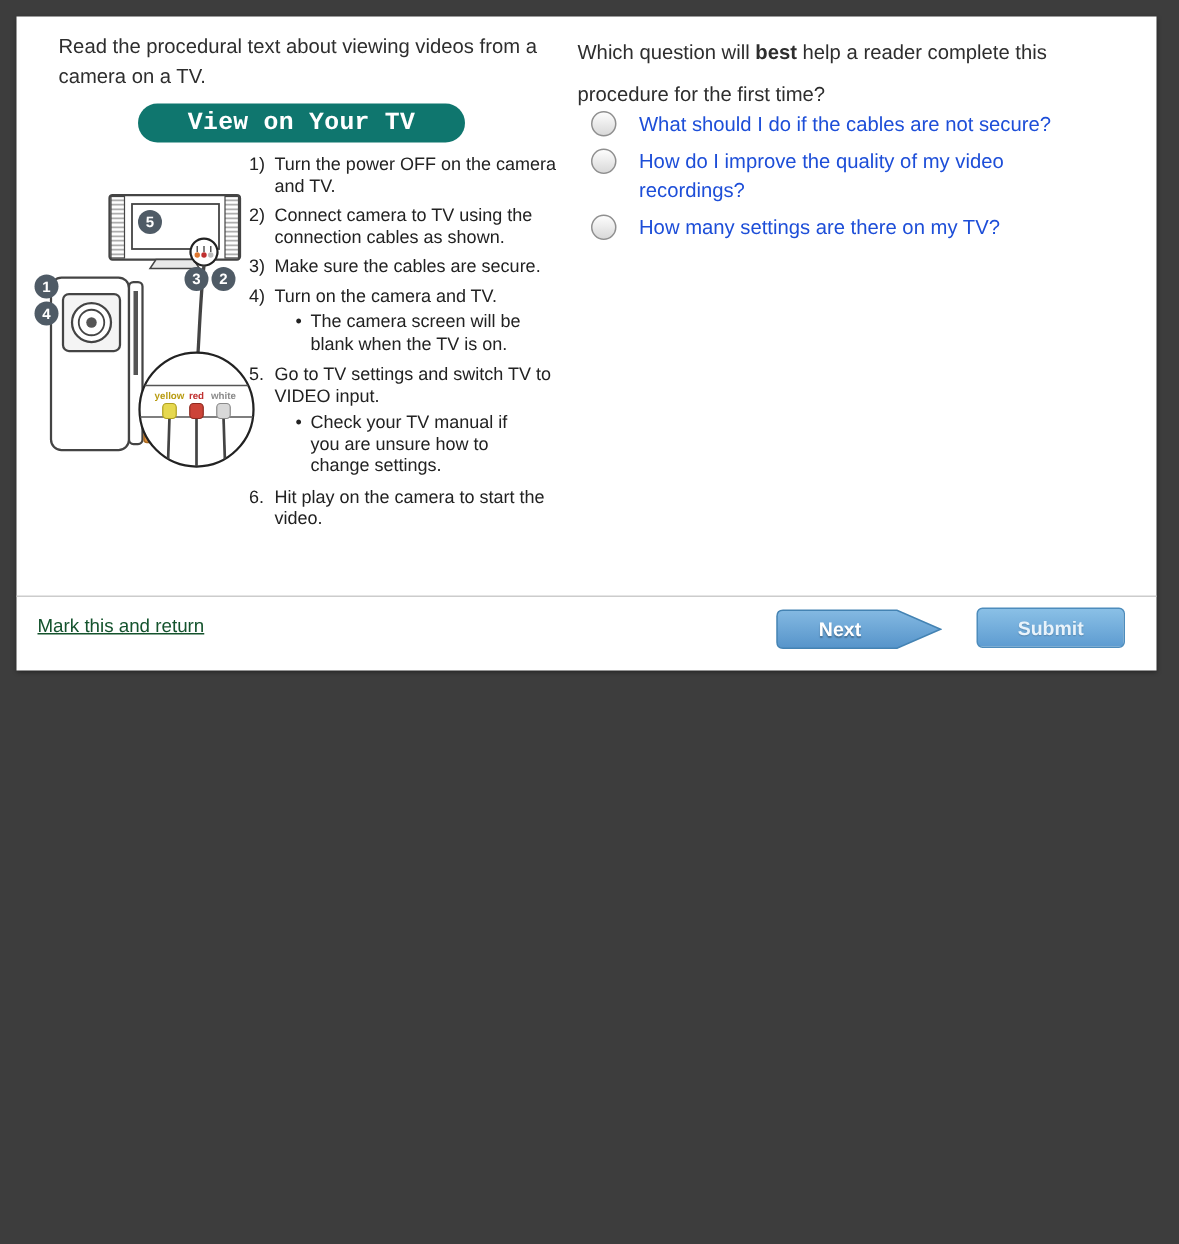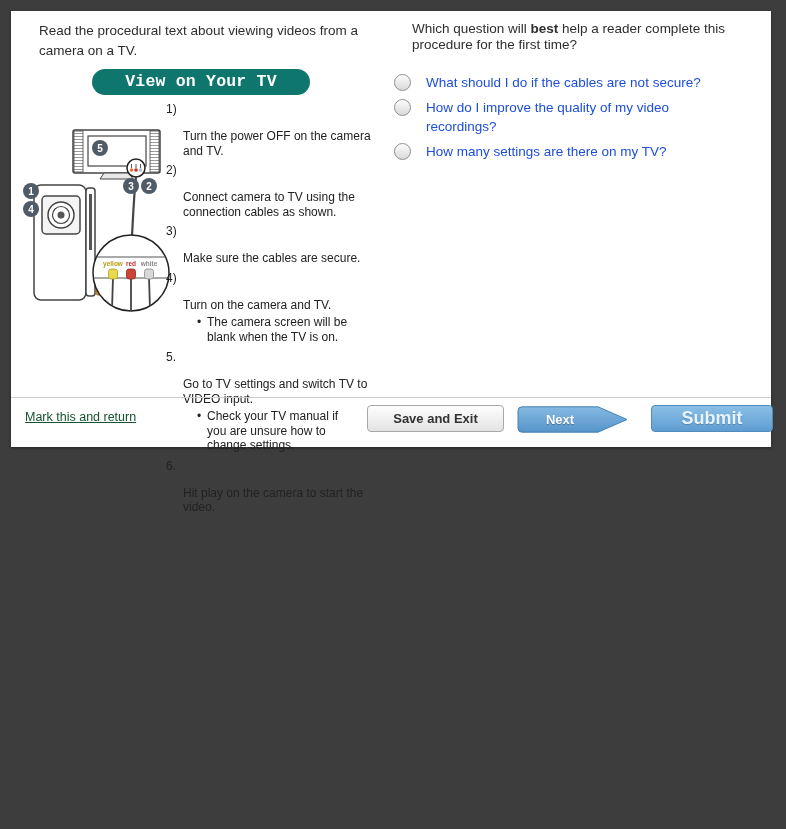--- a/index.html
+++ b/index.html
@@ -33,28 +33,28 @@
   .diagram {
     position:absolute; left:8px; top:115px;
     width:158px; height:205px;
   }
   .steps {
     position:absolute; left:155px; top:91px; width:216px;
     font-size:12px; line-height:14.5px; color:#222;
   }
   .step { display:flex; margin-bottom:5px; }
   .step-marker { width:17px; flex:0 0 17px; }
-  .step-text { flex:1;margin-top:27px; }
+  .step-text { flex:1; }
   .substep { display:flex; margin:3px 0 1px 14px; width:162px; }
   .substep-bullet { width:10px; flex:0 0 10px; }
   .substep-text { flex:1; }
   
   .question {
-    position:absolute; left:401px; top:10px; width:352px;
-    font-size:13.5px; line-height:16px; color:#2e2e2e;
+    position:absolute; left:374px; top:10px; width:352px;
+    font-size:13.5px; line-height:28px; color:#2e2e2e;
   }
   .question b { font-weight:bold; }
   .options {
     position:absolute; left:383px; top:62px; width:335px;
   }
   .option {
     display:flex; align-items:flex-start;
     margin-bottom:6px; cursor:pointer;
   }
   .radio {
@@ -92,25 +92,25 @@
   }
   .btn-next svg { position:absolute; left:0; top:0; }
   .btn-next .label {
     position:absolute; left:0; top:0; width:86px; height:27px;
     text-align:center; line-height:27px;
     font-size:13px; font-weight:bold; color:#ffffff;
     text-shadow:0 1px 1px rgba(0,0,0,.3);
   }
   .btn-submit {
     position:absolute; left:640px; top:394px;
-    width:122px; height:27px;
+    width:99px; height:27px;
     background:linear-gradient(#8ac0e6,#5e9cd1);
     border:1px solid #4d8cbc; border-radius:4px;
     font-family:"Liberation Sans",sans-serif;
-    font-size:18px; font-weight:bold; color:#e8f3fb;
+    font-size:13px; font-weight:bold; color:#e8f3fb;
     text-shadow:0 1px 1px rgba(0,0,0,.2);
     cursor:pointer;
   }
 </style>
 </head>
 <body>
 
 <div class="panel">
 
   <p class="intro">Read the procedural text about viewing videos from a camera on a TV.</p>
@@ -240,21 +240,20 @@
       <div class="option">
         <span class="radio"></span>
         <span class="option-label">How many settings are there on my TV?</span>
       </div>
     </div>
 
   <div class="footer-divider"></div>
 
   <a class="mark-link">Mark this and return</a>
 
-  <button class="btn-save">Save and Exit</button>
 
   <div class="btn-next">
     <svg width="111" height="27" viewBox="0 0 111 27" xmlns="http://www.w3.org/2000/svg">
       <defs>
         <linearGradient id="nextgrad" x1="0" y1="0" x2="0" y2="1">
           <stop offset="0" stop-color="#84b9e2"></stop>
           <stop offset="1" stop-color="#5694ca"></stop>
         </linearGradient>
       </defs>
       <path d="M5 .8 H81 L110 13.5 L81 26.2 H5 Q1 26.2 1 22.2 V4.8 Q1 .8 5 .8 Z" fill="url(#nextgrad)" stroke="#4483b3" stroke-width="1"></path>

